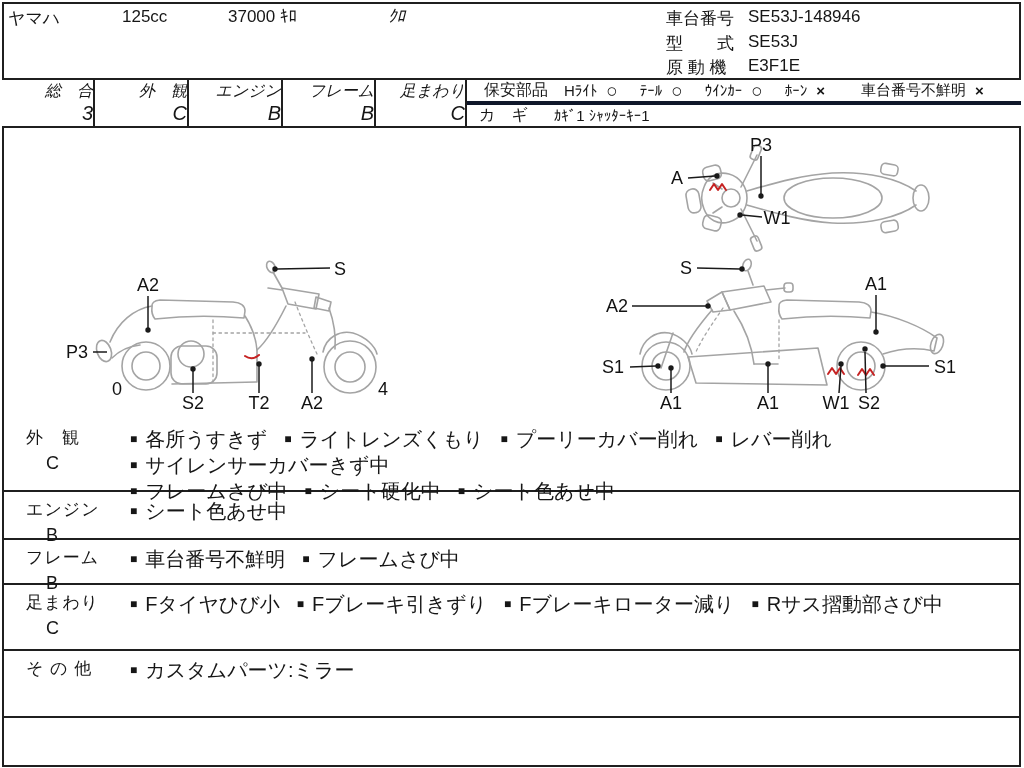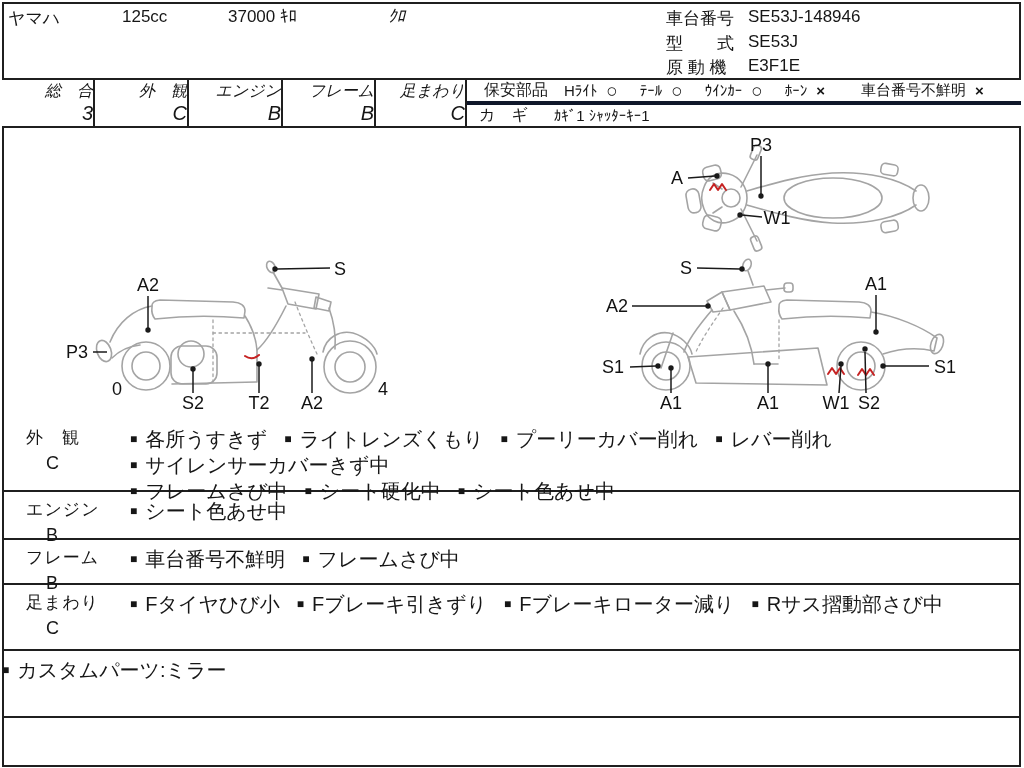--- a/index.html
+++ b/index.html
@@ -370,20 +370,24 @@
               <span class="defect-text">Fブレーキローター減り</span>
             </span>
             <span class="defect-item">
               <span class="defect-marker">■</span>
               <span class="defect-text">Rサス摺動部さび中</span>
             </span>
           </div>
         </div>
     </div>
     <div class="section-row" style="height:67px;">
+      <div class="sec-label-col">
+        <div class="sec-label">そ の 他</div>
+        <div class="sec-grade"></div>
+      </div>
       <div class="sec-lines">
           <div class="defect-line">
             <span class="defect-item">
               <span class="defect-marker">■</span>
               <span class="defect-text">カスタムパーツ:ミラー</span>
             </span>
           </div>
         </div>
     </div>
     <div style="height:46px;"></div>

